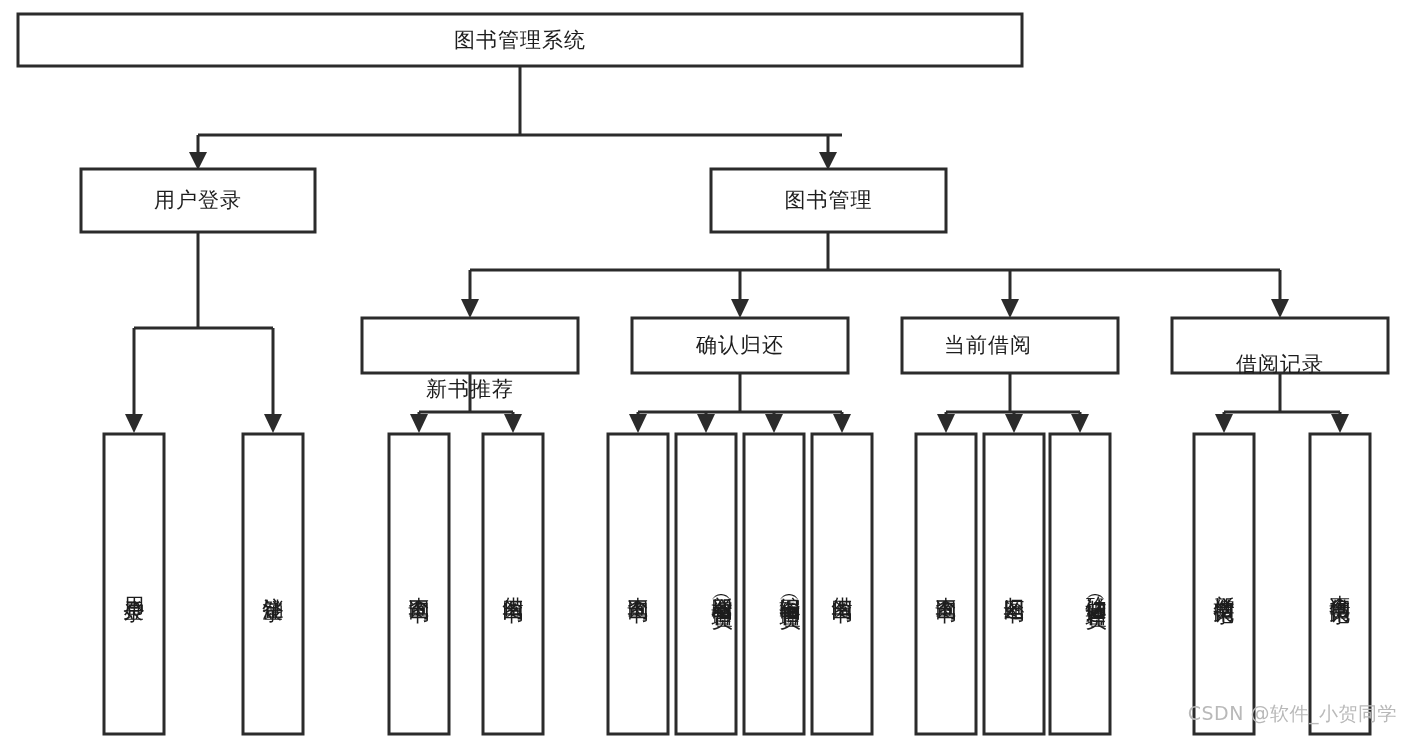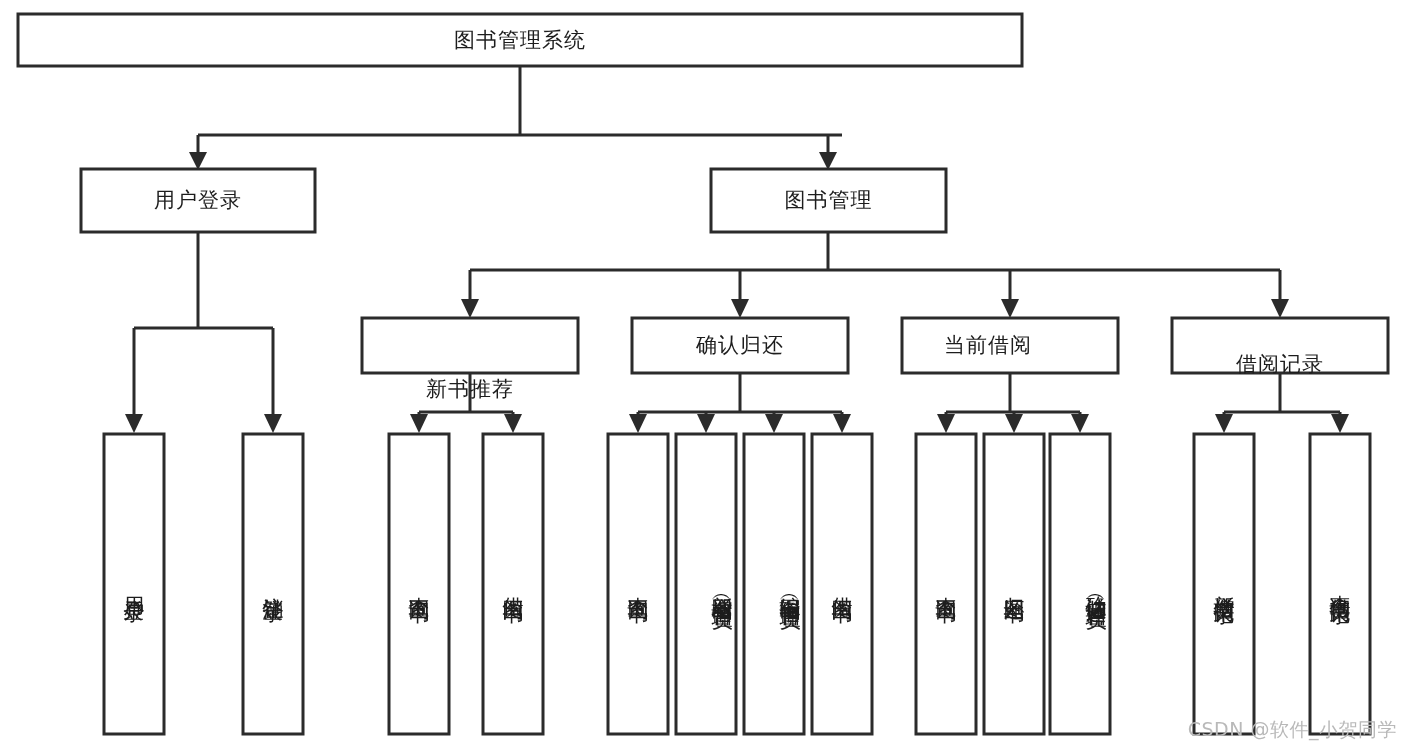--- a/index.html
+++ b/index.html
@@ -74,21 +74,21 @@
     pointer-events: none;
     overflow: hidden;
   }
   .leaf-label > span {
     display: block;
     text-align: center;
   }
   .watermark {
     position: absolute;
     right: 8px;
-    bottom: 4px;
+    bottom: 20px;
     color: #b9b9b9;
     font-size: 19px;
     letter-spacing: 0.5px;
     font-family: "DejaVu Sans", "Liberation Sans", sans-serif;
     white-space: nowrap;
     pointer-events: none;
     margin-left: 13px;
   }
   .hit-layer {
     position: absolute;

